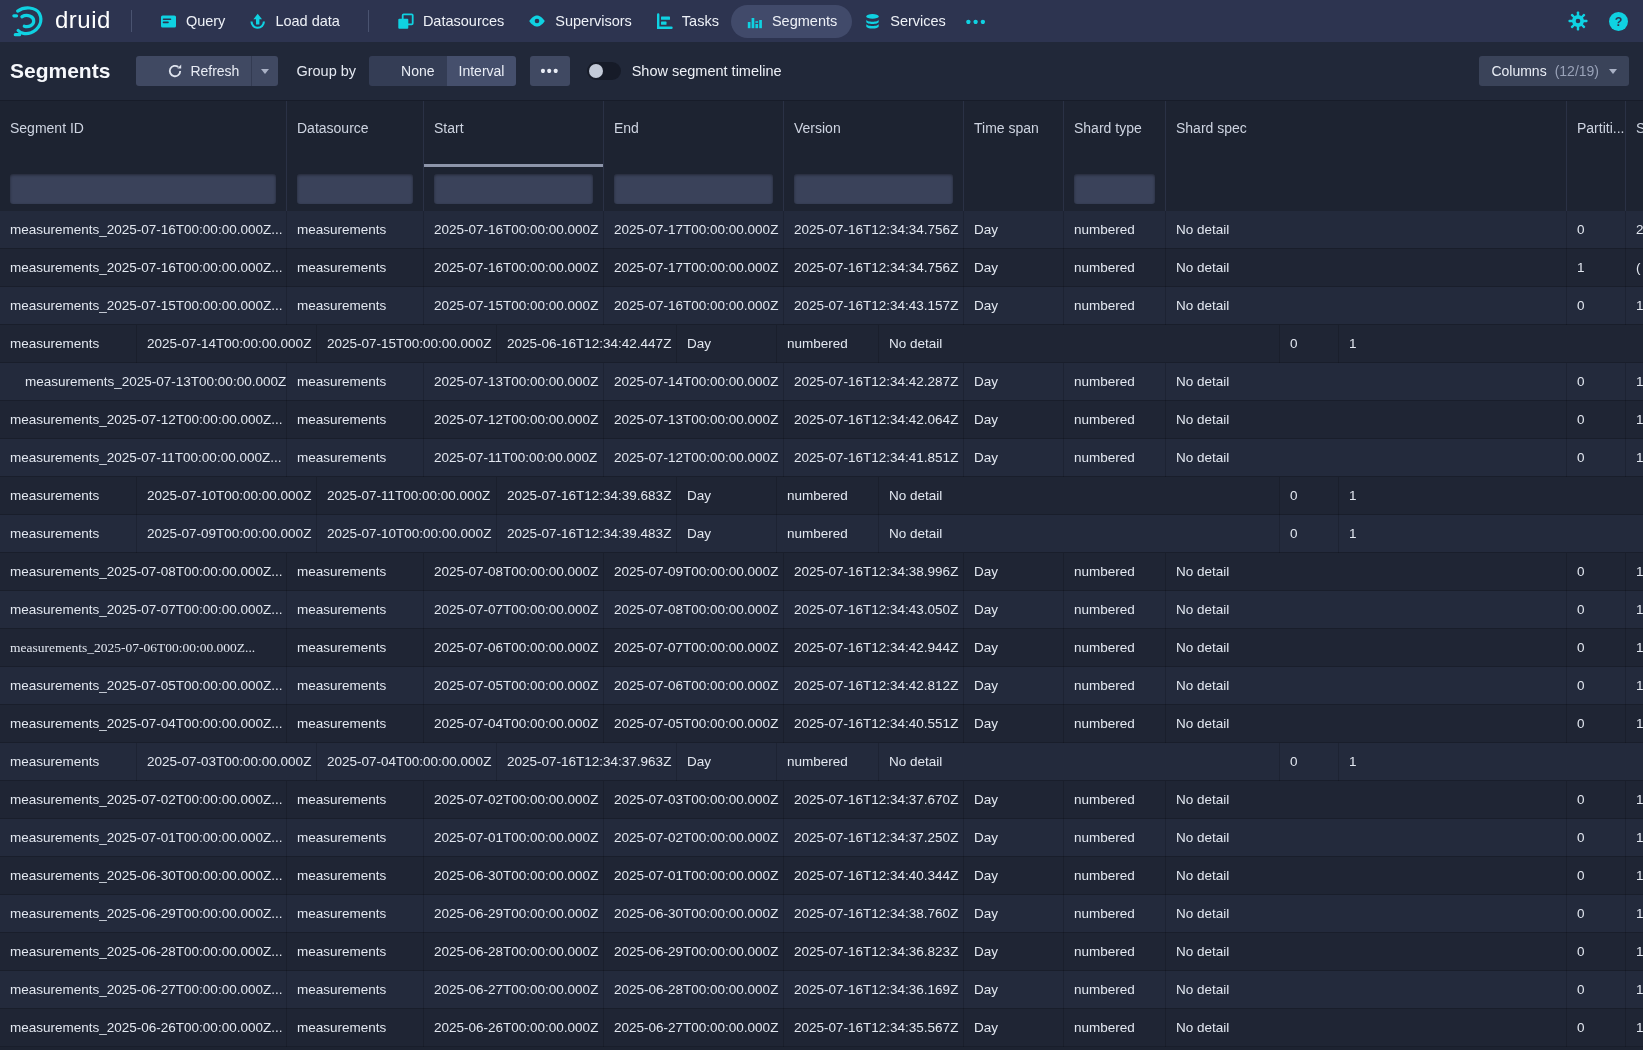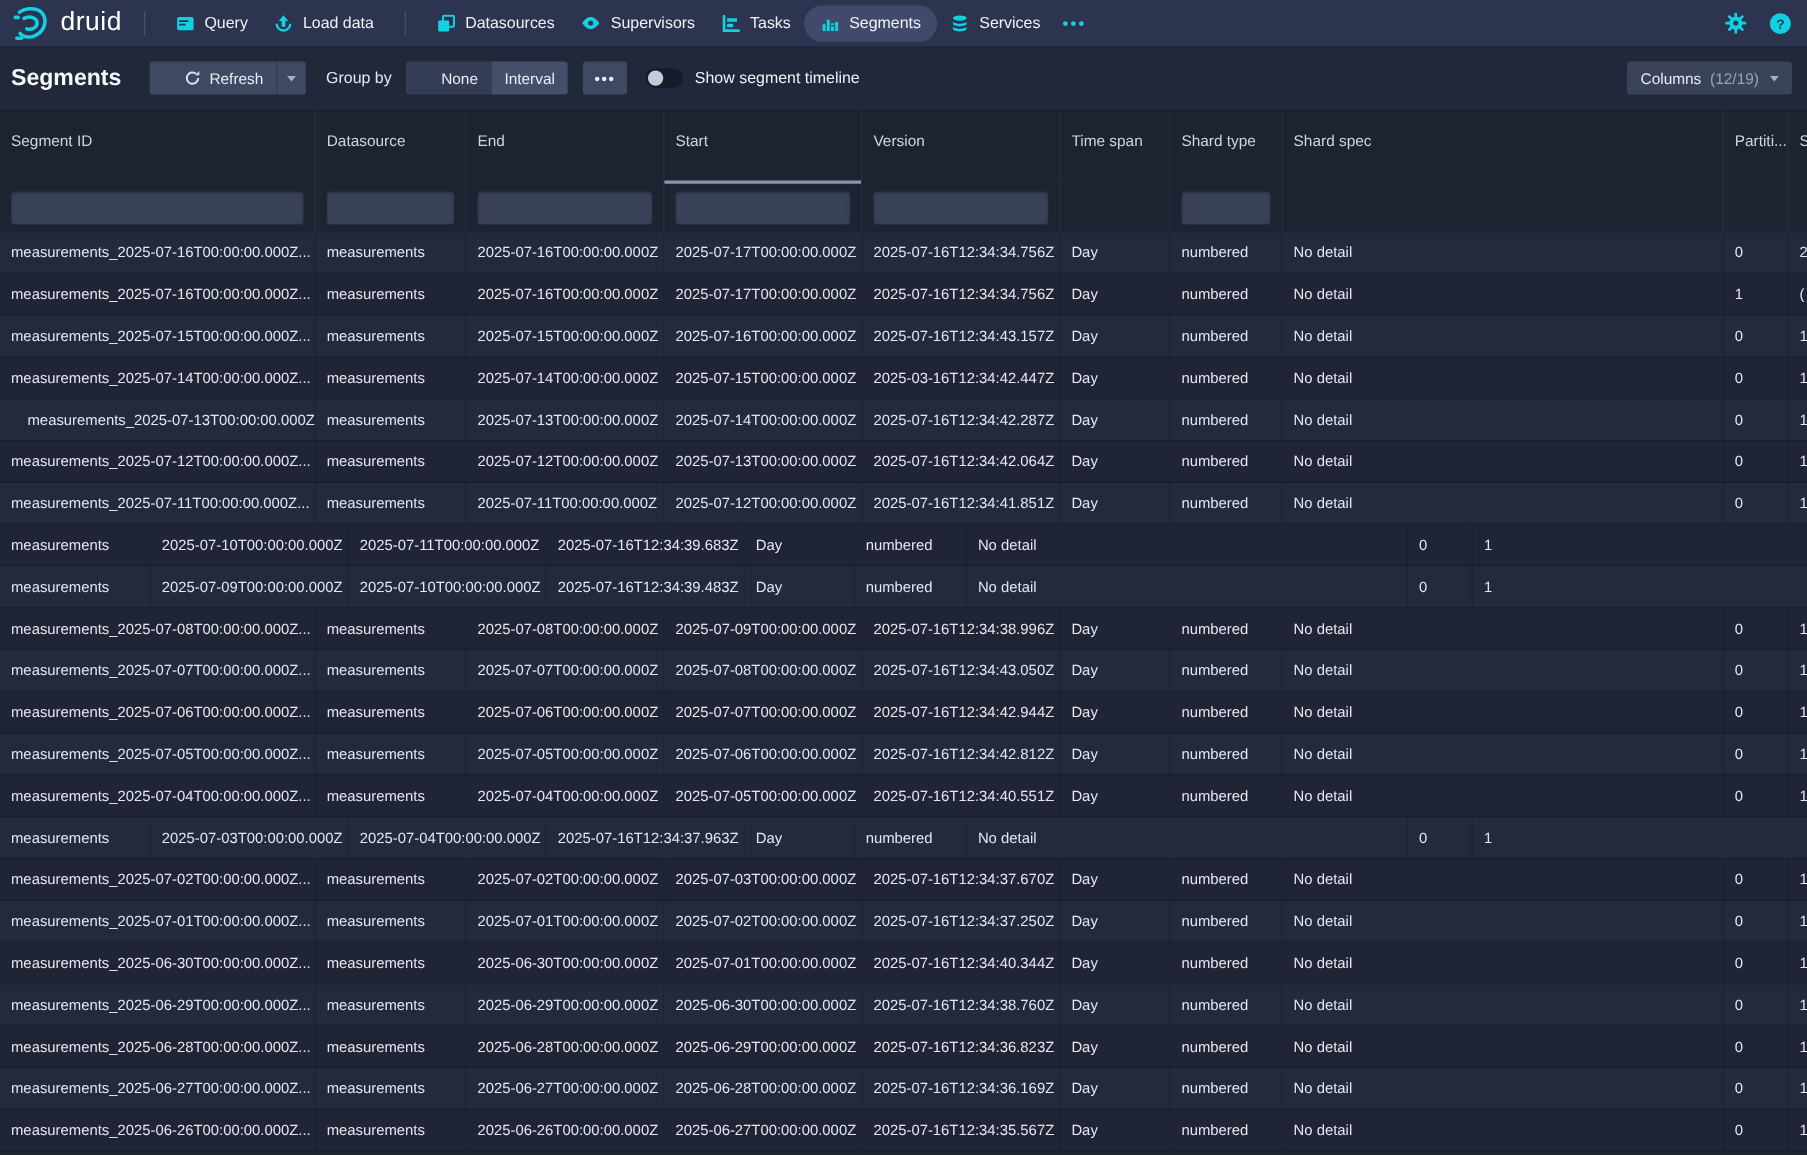--- a/index.html
+++ b/index.html
@@ -253,22 +253,22 @@
     <span>Columns</span>
     <span class="columns-count">(12/19)</span>
     <span class="caret-down"></span>
   </button>
 </div>
 
 <div class="table-wrap">
   <div class="t-row thead" id="thead-row">
       <div class="th" style="width: 287px;">Segment ID</div>
       <div class="th" style="width: 137px;">Datasource</div>
+      <div class="th sorted" style="width: 180px;">Start</div>
       <div class="th" style="width: 180px;">End</div>
-      <div class="th sorted" style="width: 180px;">Start</div>
       <div class="th" style="width: 180px;">Version</div>
       <div class="th" style="width: 100px;">Time span</div>
       <div class="th" style="width: 102px;">Shard type</div>
       <div class="th" style="width: 401px;">Shard spec</div>
       <div class="th" style="width: 59px;">Partiti...</div>
       <div class="th" style="width: 120px;">S</div>
     </div>
   <div class="t-row filter-row" id="filter-row">
       <div class="f-cell" style="width: 287px;"><input class="f-input" type="text" style=""></div>
       <div class="f-cell" style="width: 137px;"><input class="f-input" type="text" style=""></div>
@@ -312,25 +312,24 @@
         <div class="td" style="width: 180px;">2025-07-15T00:00:00.000Z</div>
         <div class="td" style="width: 180px;">2025-07-16T00:00:00.000Z</div>
         <div class="td" style="width: 180px;">2025-07-16T12:34:43.157Z</div>
         <div class="td" style="width: 100px;">Day</div>
         <div class="td" style="width: 102px;">numbered</div>
         <div class="td" style="width: 401px;">No detail</div>
         <div class="td" style="width: 59px;">0</div>
         <div class="td" style="width: 120px;">1</div>
       </div>
       <div class="t-row row even">
-        <div class="td" style="width: 287px;">measurements_2025-07-14T00:00:00.000Z...</div>
         <div class="td" style="width: 137px;">measurements</div>
         <div class="td" style="width: 180px;">2025-07-14T00:00:00.000Z</div>
         <div class="td" style="width: 180px;">2025-07-15T00:00:00.000Z</div>
-        <div class="td" style="width: 180px;">2025-03-16T12:34:42.447Z</div>
+        <div class="td" style="width: 180px;">2025-06-16T12:34:42.447Z</div>
         <div class="td" style="width: 100px;">Day</div>
         <div class="td" style="width: 102px;">numbered</div>
         <div class="td" style="width: 401px;">No detail</div>
         <div class="td" style="width: 59px;">0</div>
         <div class="td" style="width: 120px;">1</div>
       </div>
       <div class="t-row row odd">
         <div class="td" style="width: 287px; padding-left: 25px;">measurements_2025-07-13T00:00:00.000Z...</div>
         <div class="td" style="width: 137px;">measurements</div>
         <div class="td" style="width: 180px;">2025-07-13T00:00:00.000Z</div>
@@ -406,21 +405,21 @@
         <div class="td" style="width: 180px;">2025-07-07T00:00:00.000Z</div>
         <div class="td" style="width: 180px;">2025-07-08T00:00:00.000Z</div>
         <div class="td" style="width: 180px;">2025-07-16T12:34:43.050Z</div>
         <div class="td" style="width: 100px;">Day</div>
         <div class="td" style="width: 102px;">numbered</div>
         <div class="td" style="width: 401px;">No detail</div>
         <div class="td" style="width: 59px;">0</div>
         <div class="td" style="width: 120px;">1</div>
       </div>
       <div class="t-row row even">
-        <div class="td" style="width: 287px;">measurements_2025-07-06T00:00:00.000Z...</div>
+        <div class="td" style="width: 287px; font-family: Liberation Serif, serif;">measurements_2025-07-06T00:00:00.000Z...</div>
         <div class="td" style="width: 137px;">measurements</div>
         <div class="td" style="width: 180px;">2025-07-06T00:00:00.000Z</div>
         <div class="td" style="width: 180px;">2025-07-07T00:00:00.000Z</div>
         <div class="td" style="width: 180px;">2025-07-16T12:34:42.944Z</div>
         <div class="td" style="width: 100px;">Day</div>
         <div class="td" style="width: 102px;">numbered</div>
         <div class="td" style="width: 401px;">No detail</div>
         <div class="td" style="width: 59px;">0</div>
         <div class="td" style="width: 120px;">1</div>
       </div>

